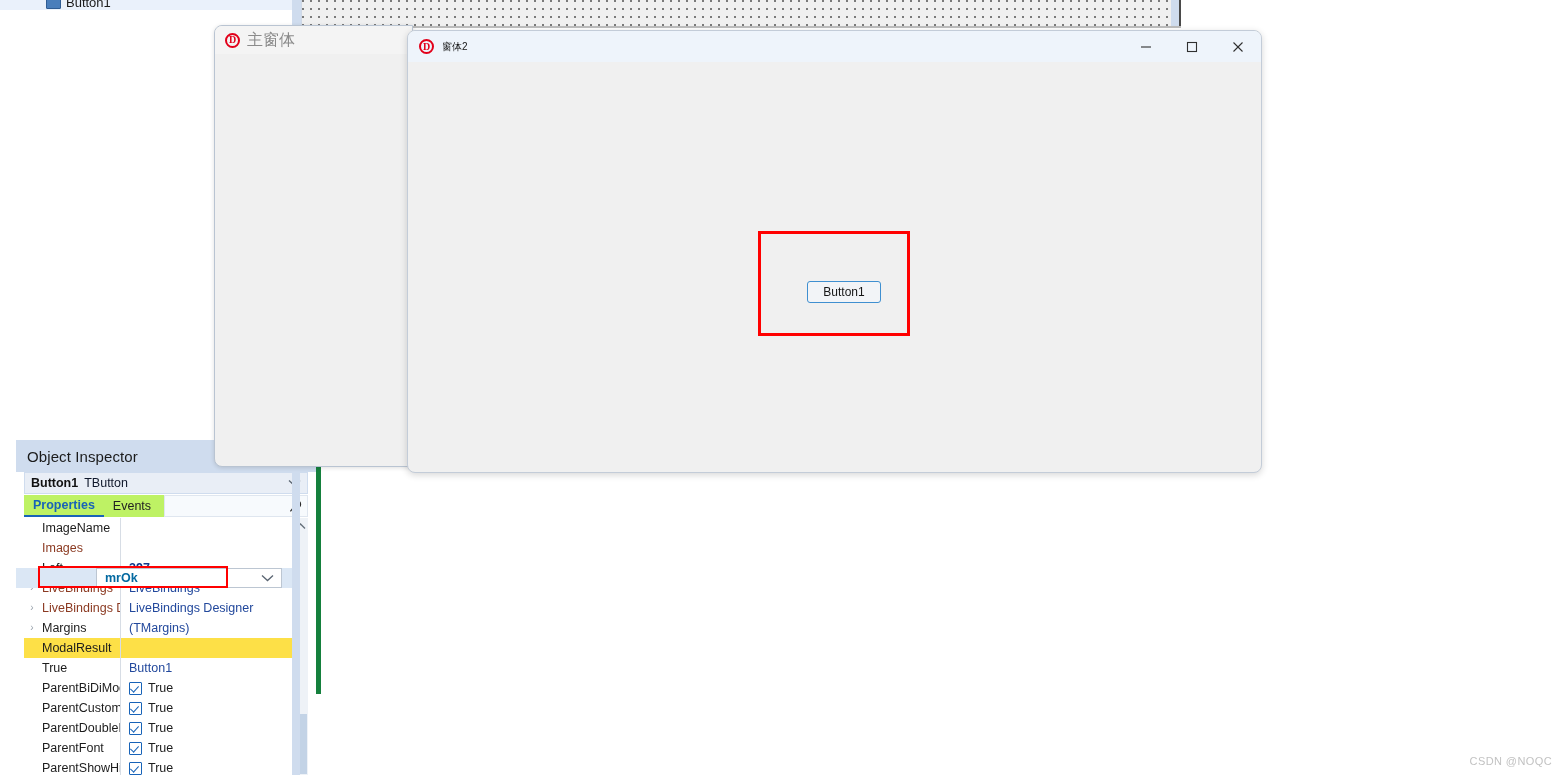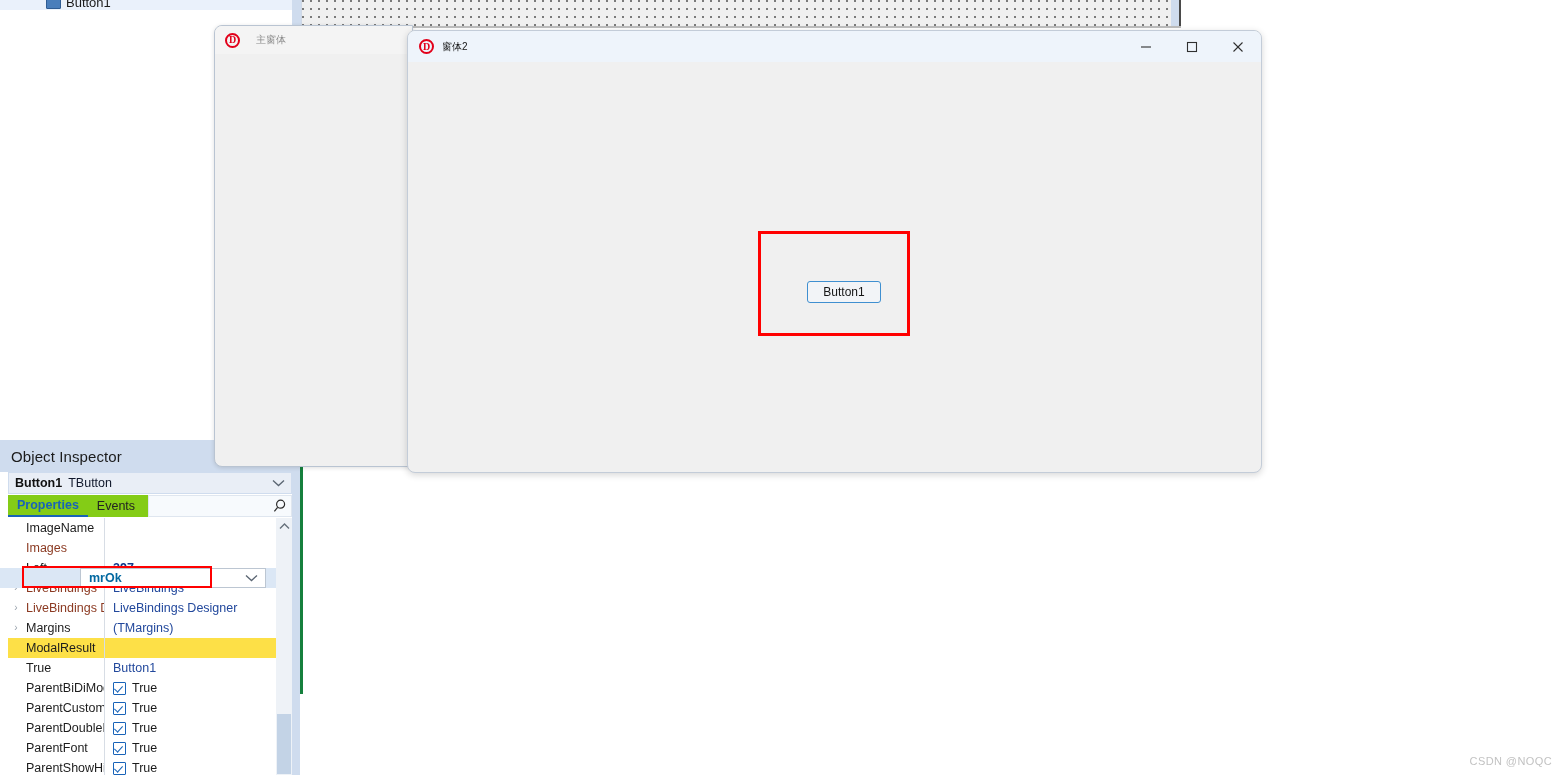--- a/index.html
+++ b/index.html
@@ -46,22 +46,22 @@
   }
   #designer-right-rule{
     position:absolute;left:1179px;top:0;width:2px;height:26px;background:#4a4a4a;
   }
   #designer-bottom{
     position:absolute;left:292px;top:26px;width:889px;height:2px;background:#bdbdbd;
   }
 
   
   #object-inspector{
-    position:absolute;left:0;top:440px;width:300px;height:254px;
-    background:#ffffff;border-right:3px solid #15803d;
+    position:absolute;left:16px;top:440px;width:300px;height:254px;
+    background:#ffffff;border-right:5px solid #15803d;
   }
   #oi-titlebar{
     position:absolute;left:0;top:0;width:220px;height:32px;
     background:#cfdcee;display:flex;align-items:center;padding-left:11px;
     box-sizing:border-box;
   }
   #oi-titlebar .t{font-size:15px;color:#1b1b1b;letter-spacing:.1px;}
   #oi-titlebar-fill{
     position:absolute;left:220px;top:0;width:80px;height:32px;background:#cfdcee;
   }
@@ -69,21 +69,21 @@
     position:absolute;left:8px;top:32px;width:284px;height:22px;
     background:#e9eef6;border:1px solid #cfdcee;box-sizing:border-box;
     display:flex;align-items:center;padding:0 6px;
   }
   #oi-object-row .obj-name{font-size:12.5px;font-weight:bold;color:#101010;}
   #oi-object-row .obj-type{font-size:12.5px;color:#0f172a;margin-left:6px;}
   #oi-object-row .chev{margin-left:auto;color:#5a6572;font-size:11px;line-height:1;}
 
   #oi-tabs{
     position:absolute;left:8px;top:55px;width:284px;height:22px;
-    background:#84cc16;display:flex;align-items:stretch;
+    background:#bef264;display:flex;align-items:stretch;
   }
   .oi-tab{
     display:flex;align-items:center;padding:0 9px;font-size:12.5px;color:#222;
     cursor:default;
   }
   .oi-tab.active{color:#1863b8;font-weight:bold;border-bottom:2px solid #1863b8;}
   #oi-search{
     flex:1;margin-left:4px;background:#f7fafd;border:1px solid #dfe6ef;
     box-sizing:border-box;position:relative;
   }
@@ -175,21 +175,21 @@
     background:#f0f0f0;border:1px solid #b9c4d2;
     border-top-left-radius:8px;border-bottom-left-radius:8px;
     border-top-right-radius:0;border-bottom-right-radius:0;
     box-shadow:0 1px 4px rgba(0,0,0,.13);
   }
   #win-main .tbar{
     height:28px;display:flex;align-items:center;padding-left:10px;
     background:#f4f4f4;border-top-left-radius:7px;
     box-sizing:border-box;
   }
-  #win-main .tbar .title{font-size:10px;color:#8b8b8b;margin-left:16px;}
+  #win-main .tbar .title{font-size:16px;color:#8b8b8b;margin-left:7px;}
 
   
   #win-form2{
     left:407px;top:30px;width:855px;height:443px;
     background:#f0f0f0;border:1px solid #c3ccd8;
     box-shadow:0 2px 7px rgba(0,0,0,.16);
   }
   #win-form2 .tbar{
     height:31px;display:flex;align-items:center;padding-left:11px;
     background:#eef4fb;border-top-left-radius:7px;border-top-right-radius:7px;

